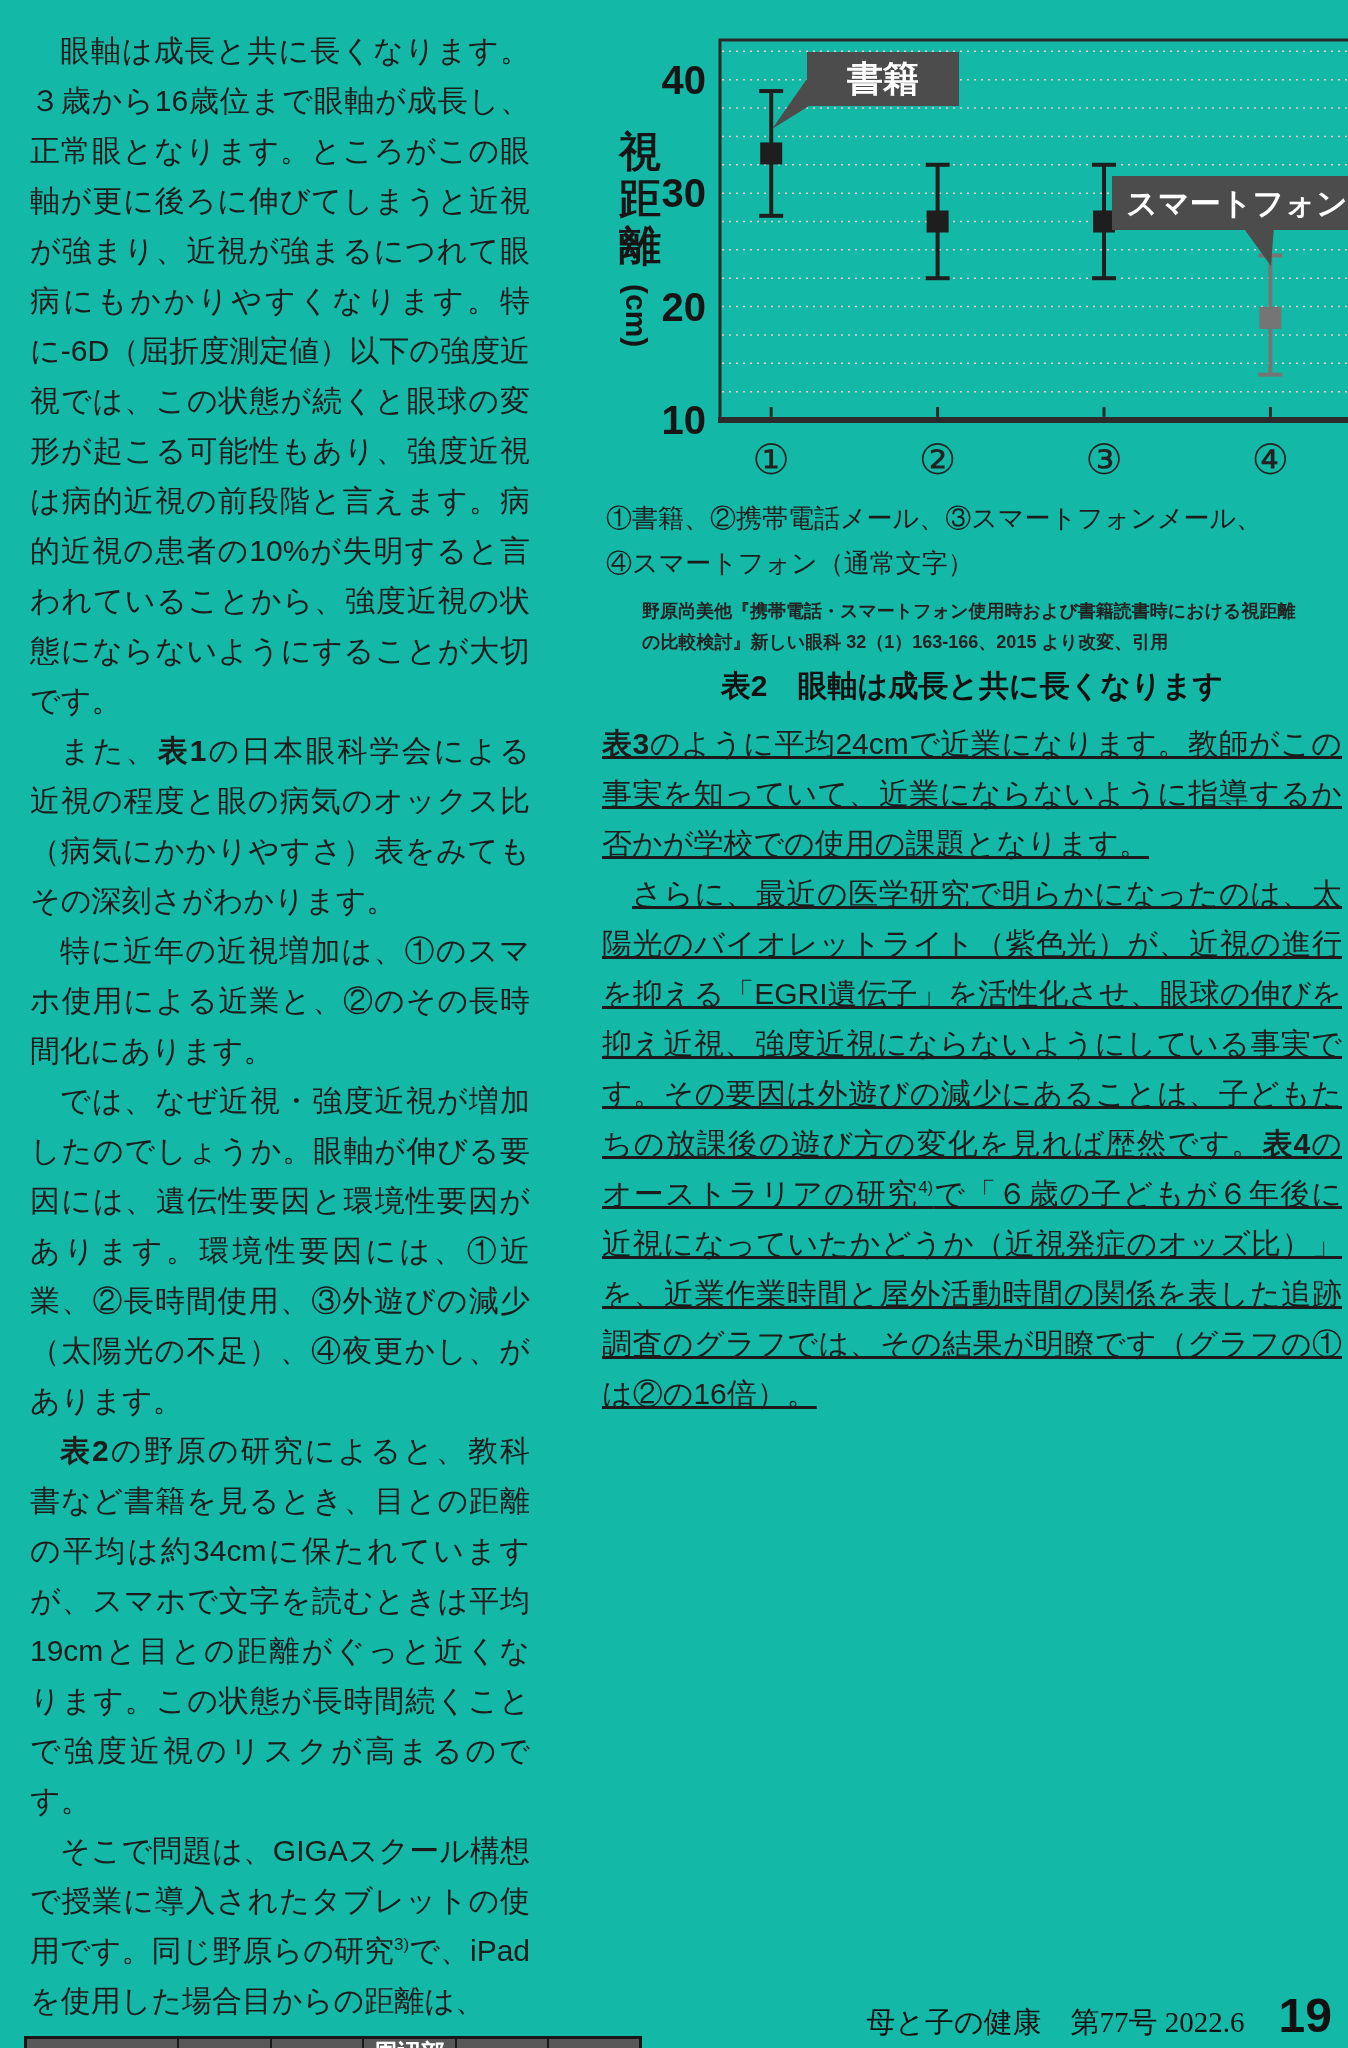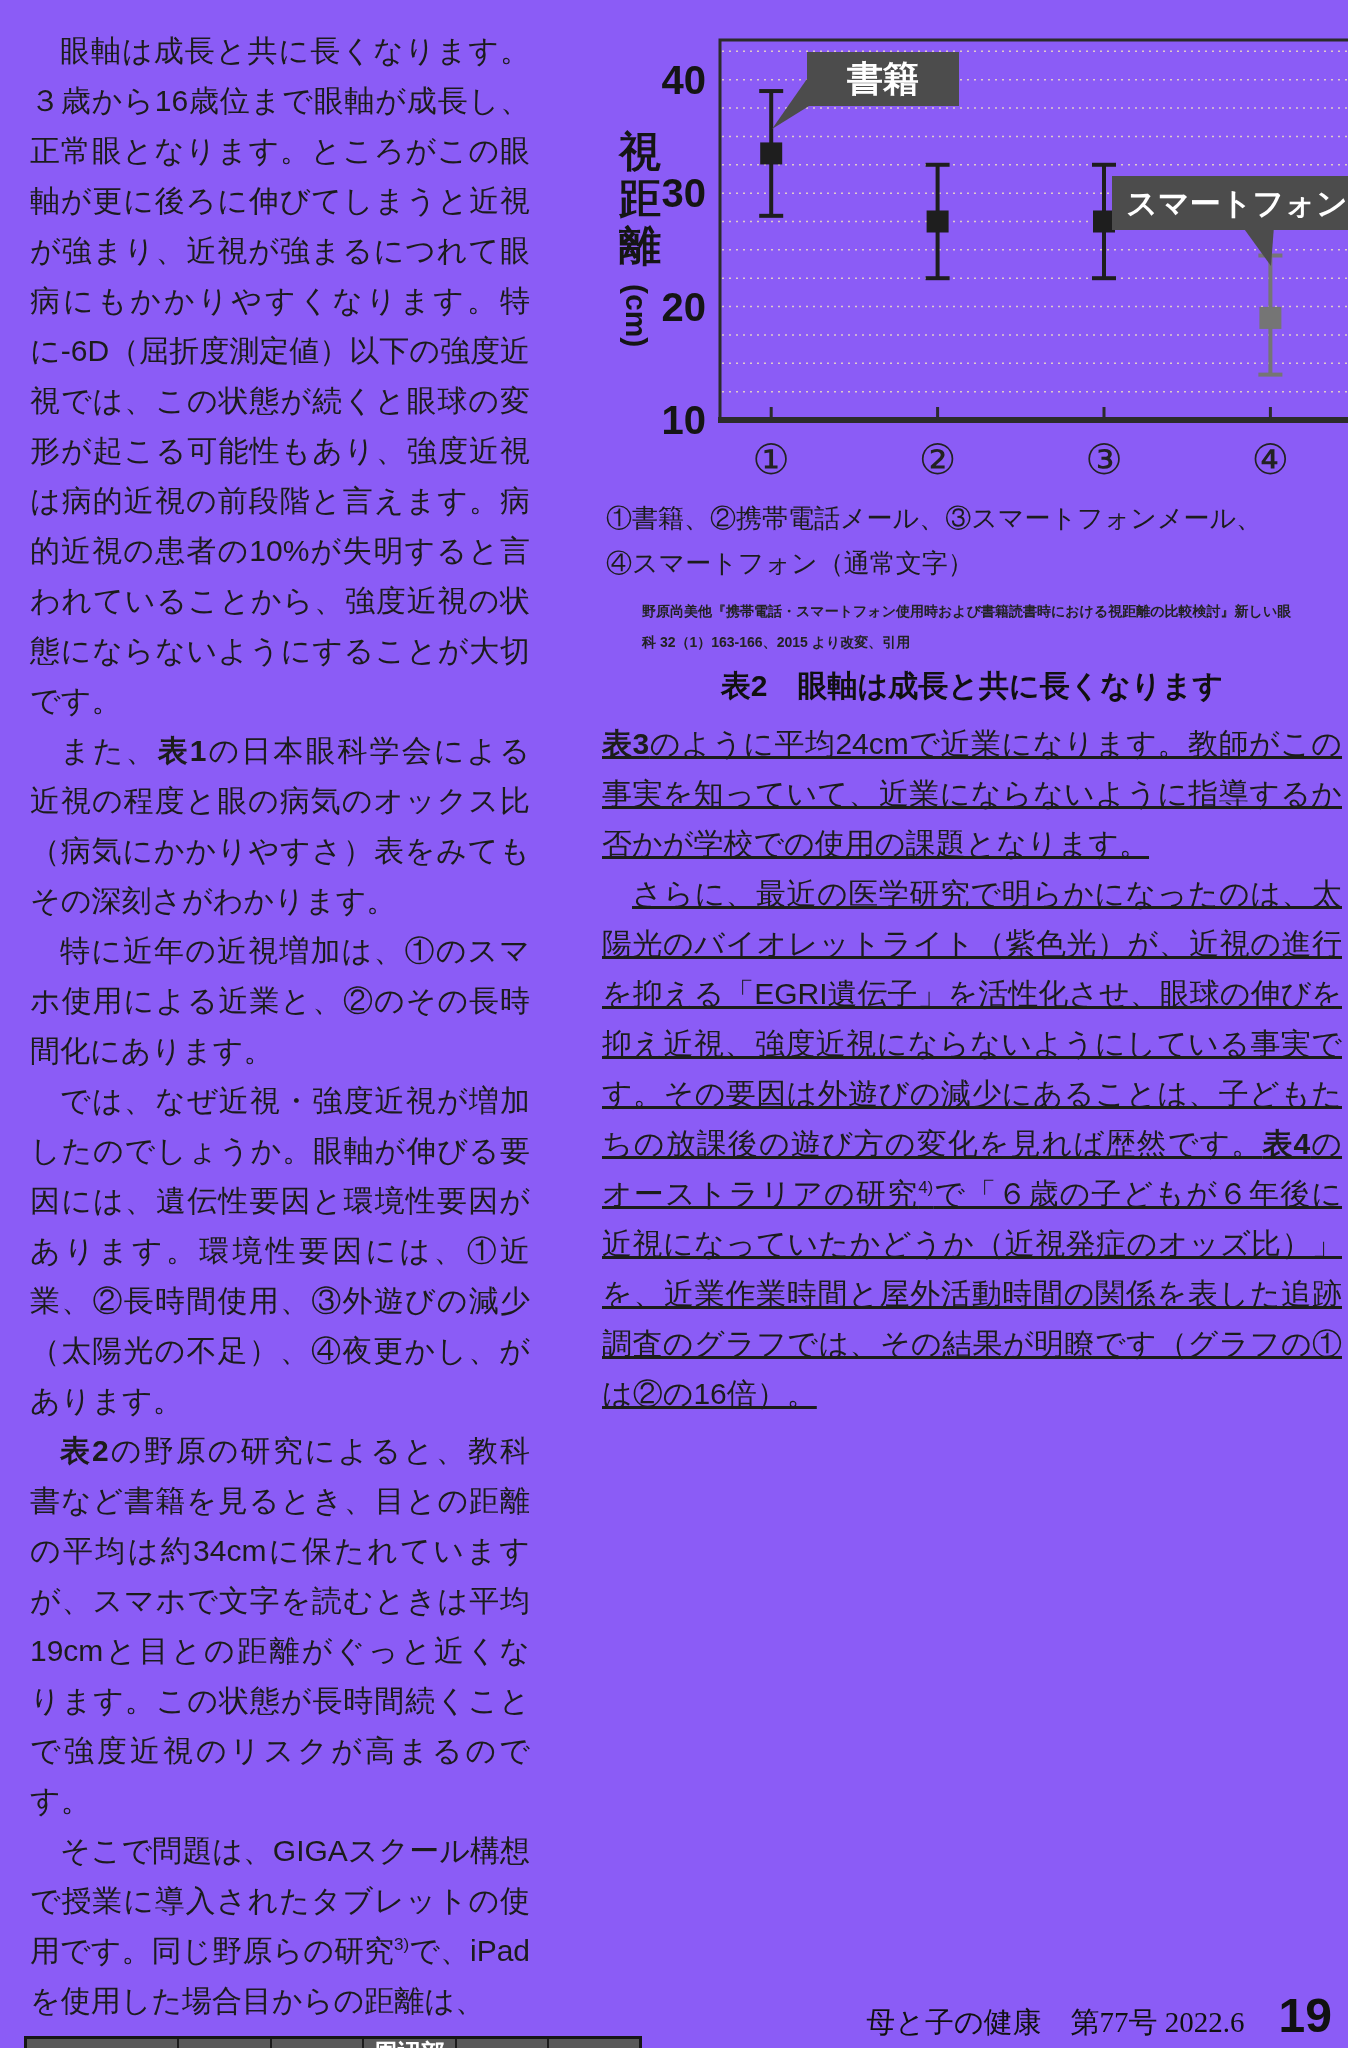--- a/index.html
+++ b/index.html
@@ -1,41 +1,41 @@
 <!DOCTYPE html>
 <html><head>
 <meta charset="utf-8">
 <style>
   html,body{margin:0;padding:0;background:#9a9a9a;}
   .page{
     position:relative;
     width:1348px;height:2048px;
     margin:0 auto;
-    background:#8b5cf6;
+    background:#14b8a6;
     overflow:hidden;
     font-family:"Liberation Sans",sans-serif;
     color:#1c1c1c;
   }
   .columns{display:flex;padding:26px 6px 0 30px;gap:36px;}
   .left-col{width:500px;flex:none;}
   .right-col{flex:1;min-width:0;margin-left:36px;}
   .body-p{
     font-size:30px;line-height:50px;margin:0;
     text-align:justify;text-indent:30px;color:#1c1c1c;
   }
   .body-p.no-indent{text-indent:0;}
   .body-p sup{font-size:17px;line-height:0;vertical-align:super;}
   figure{margin:0;}
   #chart2-svg{width:772px;height:470px;display:block;}
   .legend{
     font-size:26px;line-height:45px;white-space:pre-line;
     margin:0 0 10px 4px;color:#1c1c1c;
   }
   .citation{
-    font-size:14px;line-height:31px;width:660px;
+    font-size:18px;line-height:31px;width:660px;
     margin:0 auto 4px auto;color:#222;font-weight:bold;
   }
   .fig-caption{
     font-weight:bold;font-size:30px;line-height:39px;
     text-align:center;color:#101010;margin:8px 0 12px 0;
     white-space:pre-line;
   }
   #right-col-text{margin-top:14px;text-decoration:underline;}
 
   .bottom{display:flex;padding:10px 6px 0 24px;gap:48px;align-items:flex-start;}

